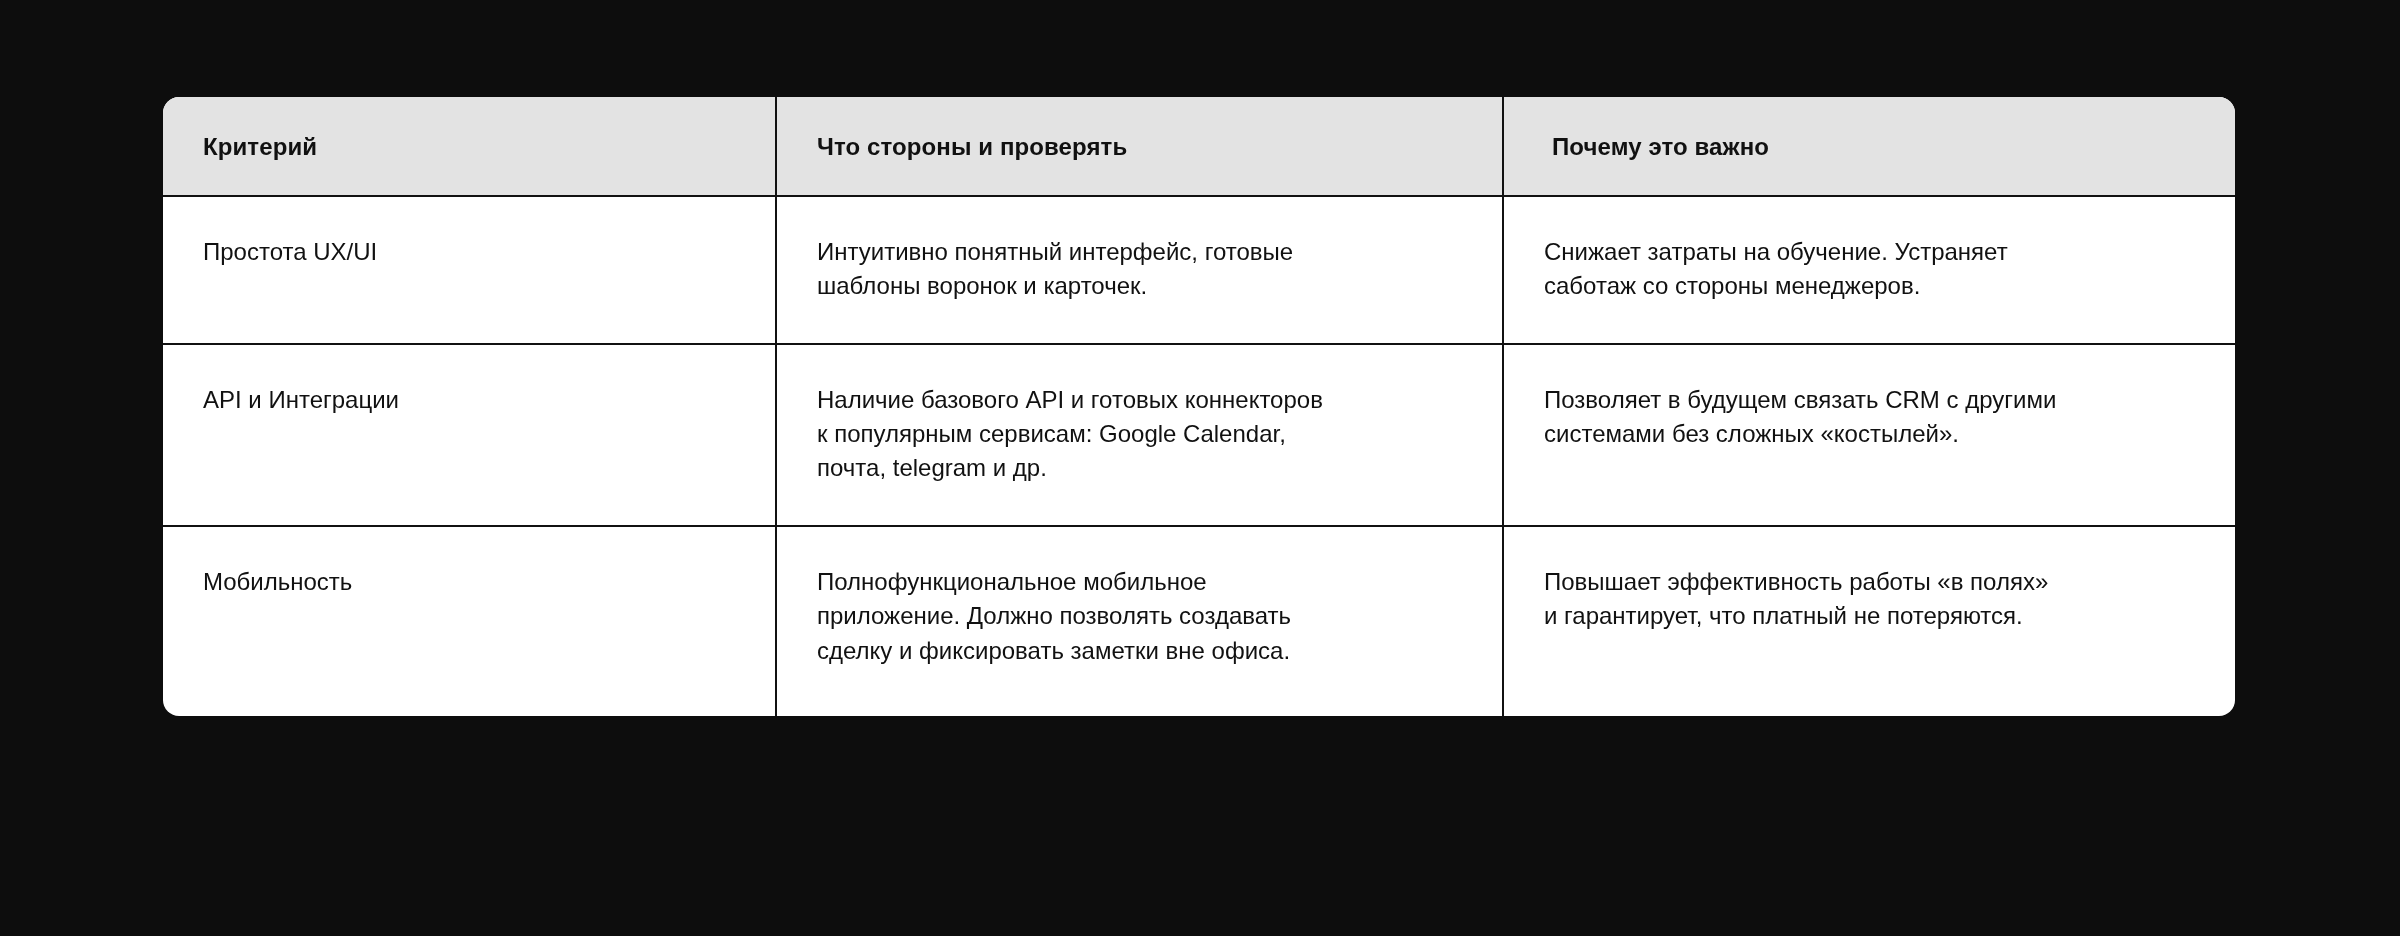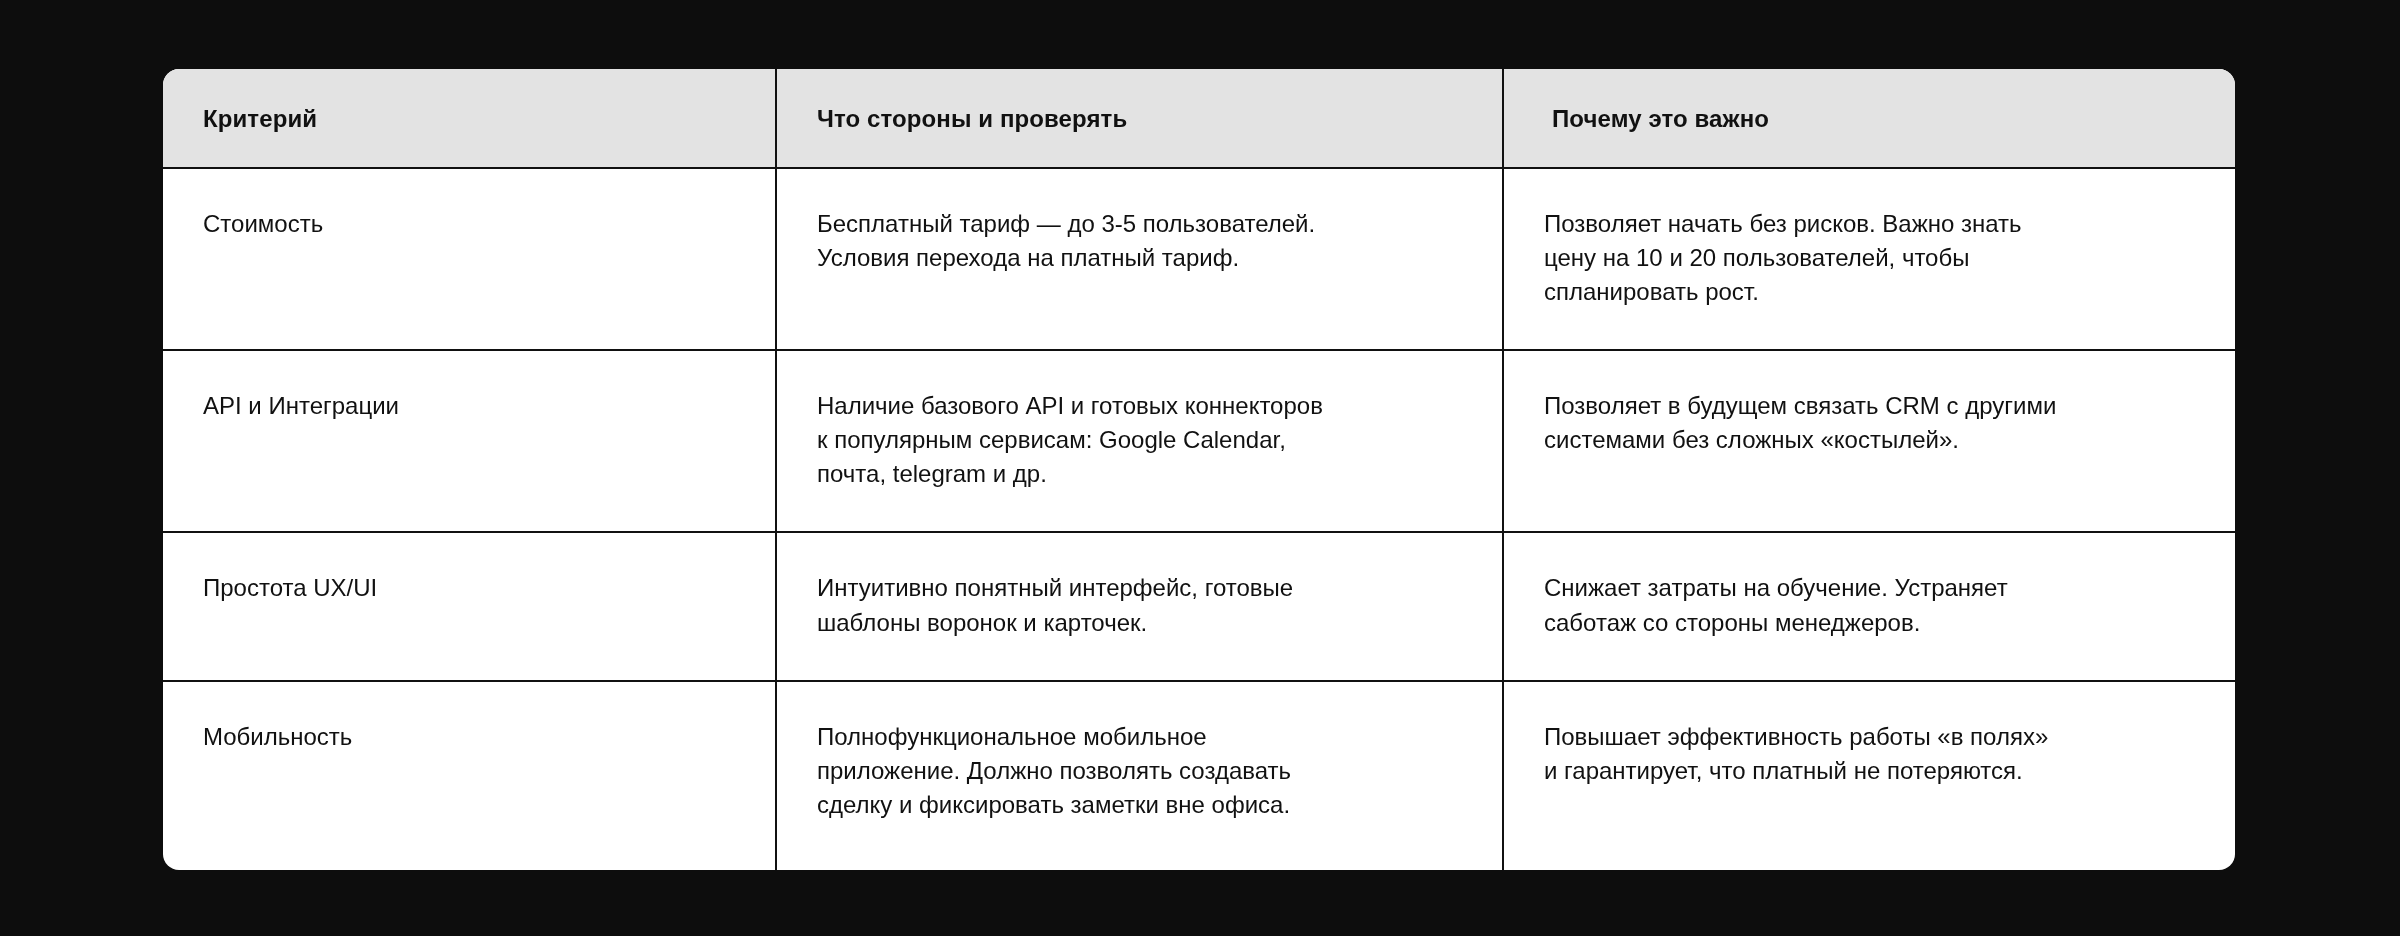--- a/index.html
+++ b/index.html
@@ -14,20 +14,21 @@
     font-family: "Liberation Sans", sans-serif;
     -webkit-font-smoothing: antialiased;
   }
 
   .page {
     position: relative;
     width: 2400px;
     height: 736px;
     background: #0d0d0d;
     box-sizing: border-box;
+    margin-top: 28px;
   }
 
   .table-wrap {
     position: absolute;
     left: 163px;
     top: 69px;
     width: 2072px;
     border-radius: 16px;
     overflow: hidden;
     background: #ffffff;
@@ -87,41 +88,33 @@
       </colgroup>
       <thead>
         <tr>
           <th>Критерий</th>
           <th>Что стороны и проверять</th>
           <th>Почему это важно</th>
         </tr>
       </thead>
       <tbody>
         <tr>
-          <td class="cell-criterion">Стоимость</td>
-          <td class="cell-text">Бесплатный тариф — до 3-5 пользователей.
-Условия перехода на платный тариф.</td>
-          <td class="cell-text">Позволяет начать без рисков. Важно знать
-цену на 10 и 20 пользователей, чтобы
-спланировать рост.</td>
+          <td class="cell-criterion">Простота UX/UI</td>
+          <td class="cell-text">Интуитивно понятный интерфейс, готовые
+шаблоны воронок и карточек.</td>
+          <td class="cell-text">Снижает затраты на обучение. Устраняет
+саботаж со стороны менеджеров.</td>
         </tr>
         <tr>
           <td class="cell-criterion">API и Интеграции</td>
           <td class="cell-text">Наличие базового API и готовых коннекторов
 к популярным сервисам: Google Calendar,
 почта, telegram и др.</td>
           <td class="cell-text">Позволяет в будущем связать CRM с другими
 системами без сложных «костылей».</td>
-        </tr>
-        <tr>
-          <td class="cell-criterion">Простота UX/UI</td>
-          <td class="cell-text">Интуитивно понятный интерфейс, готовые
-шаблоны воронок и карточек.</td>
-          <td class="cell-text">Снижает затраты на обучение. Устраняет
-саботаж со стороны менеджеров.</td>
         </tr>
         <tr>
           <td class="cell-criterion">Мобильность</td>
           <td class="cell-text">Полнофункциональное мобильное
 приложение. Должно позволять создавать
 сделку и фиксировать заметки вне офиса.</td>
           <td class="cell-text">Повышает эффективность работы «в полях»
 и гарантирует, что платный не потеряются.</td>
         </tr>
       </tbody>

